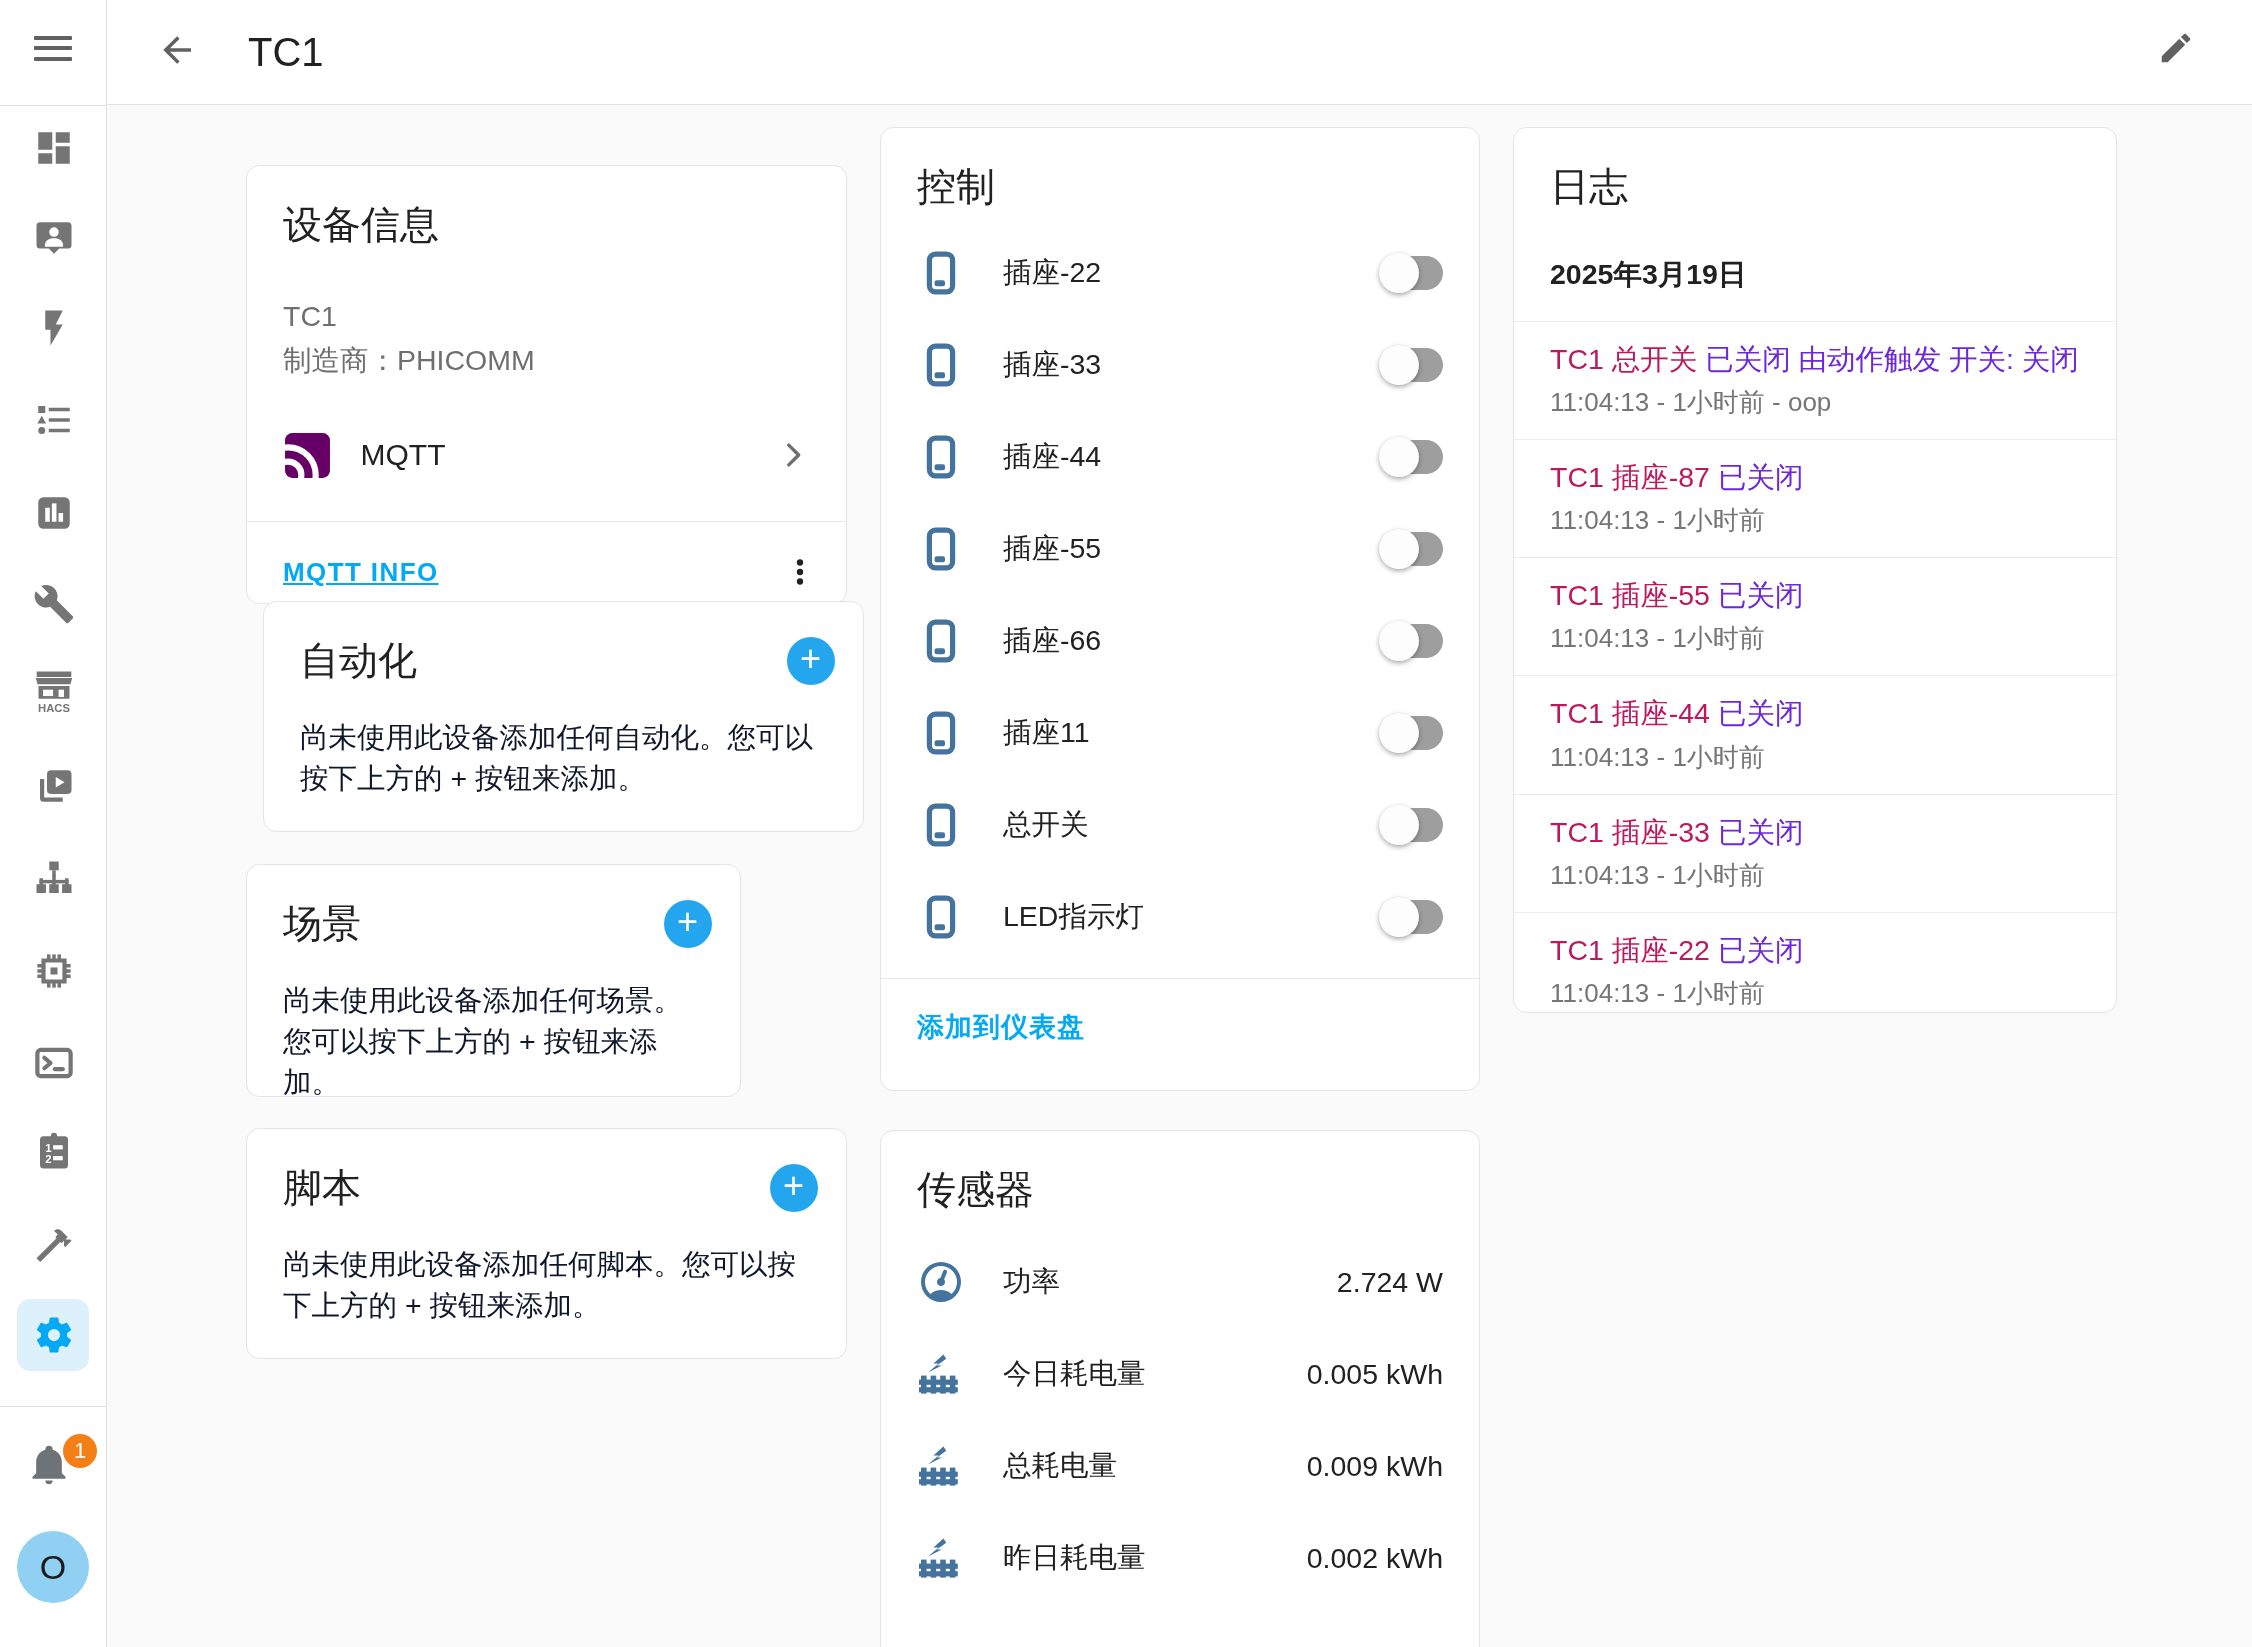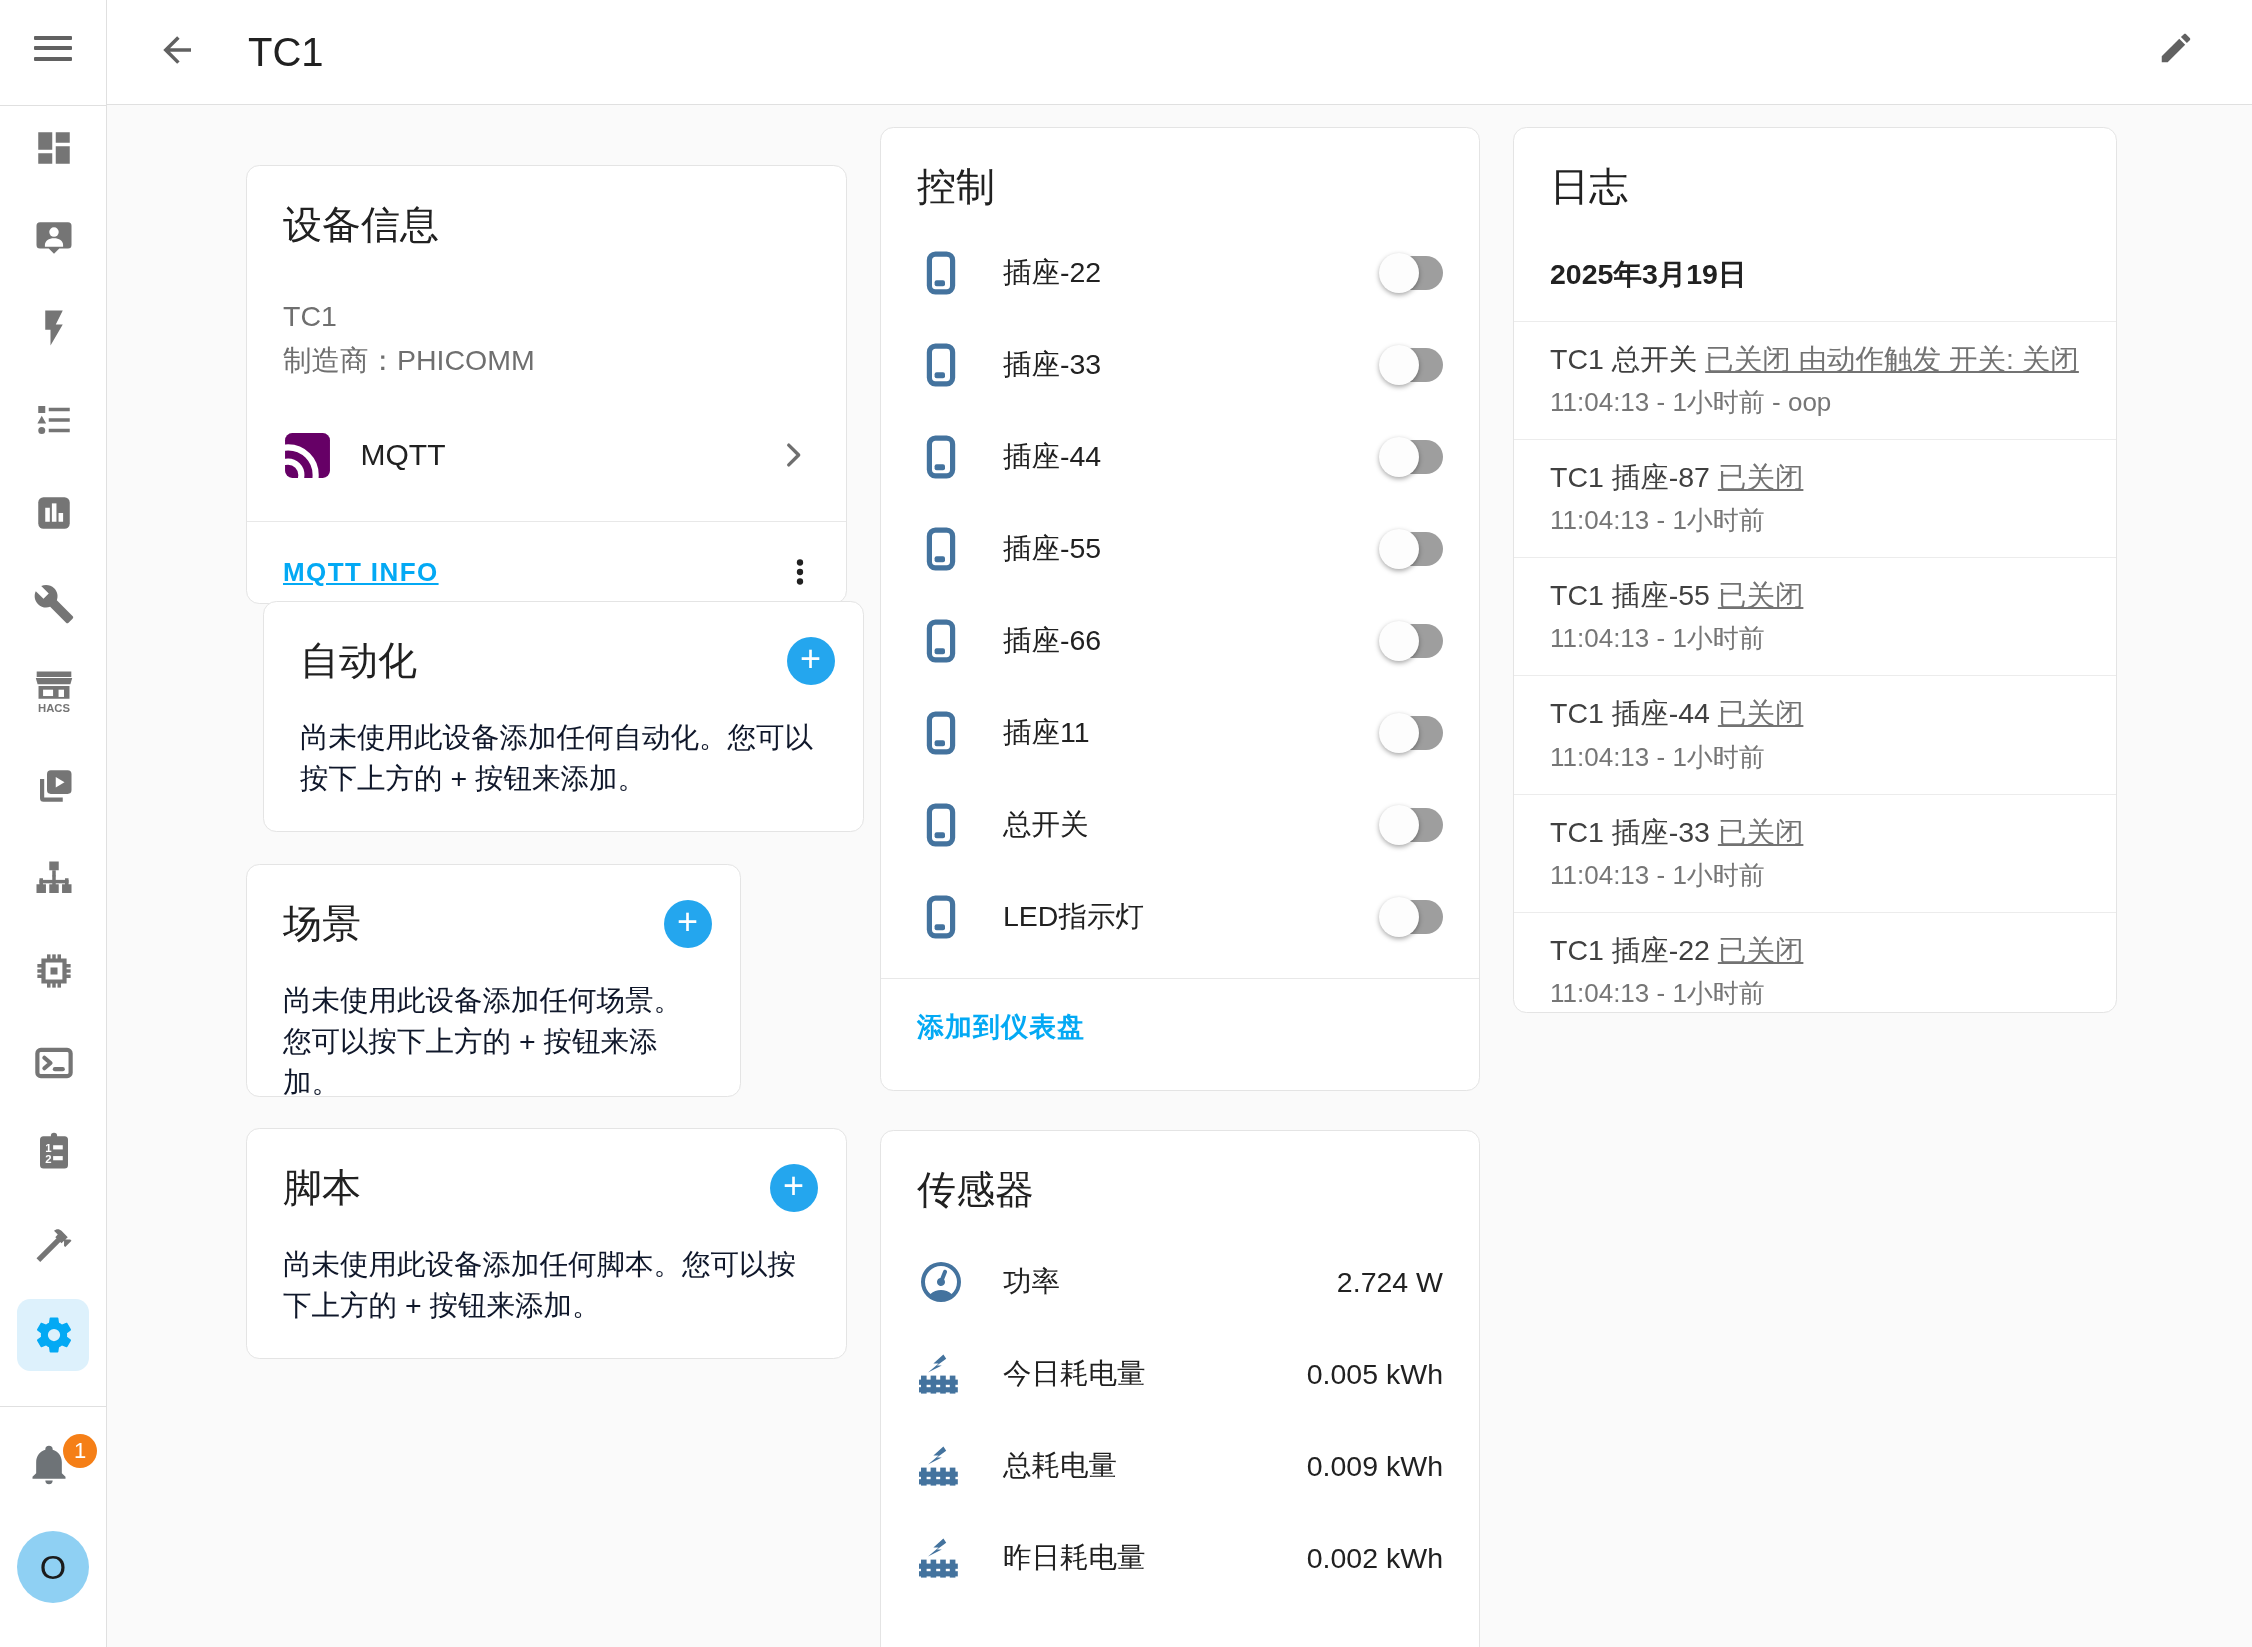--- a/index.html
+++ b/index.html
@@ -84,22 +84,22 @@
 
   
   .sen-head { padding:32px 36px 19px; }
 
   
   .log-head { padding:32px 36px 0; }
   .log-date { margin-top:42px; padding:0 36px; font-size:28.5px; font-weight:bold; color:#212121; }
   .log-list { margin-top:27px; }
   .log-entry { border-top:1px solid #ececec; padding:18px 36px 19px; }
   .log-line { font-size:28.5px; line-height:1.35; }
-  .log-entity { color:#404040; cursor:pointer; }
-  .log-msg { color:#737373;text-decoration:underline; }
+  .log-entity { color:#be185d; cursor:pointer; }
+  .log-msg { color:#6d28d9; }
   .log-time { margin-top:6.7px; font-size:26px; color:#767676; }
 </style>
 </head>
 <body>
 
 <div class="sidebar">
   <div class="hamburger">
       <span></span>
       <span></span>
       <span></span>

